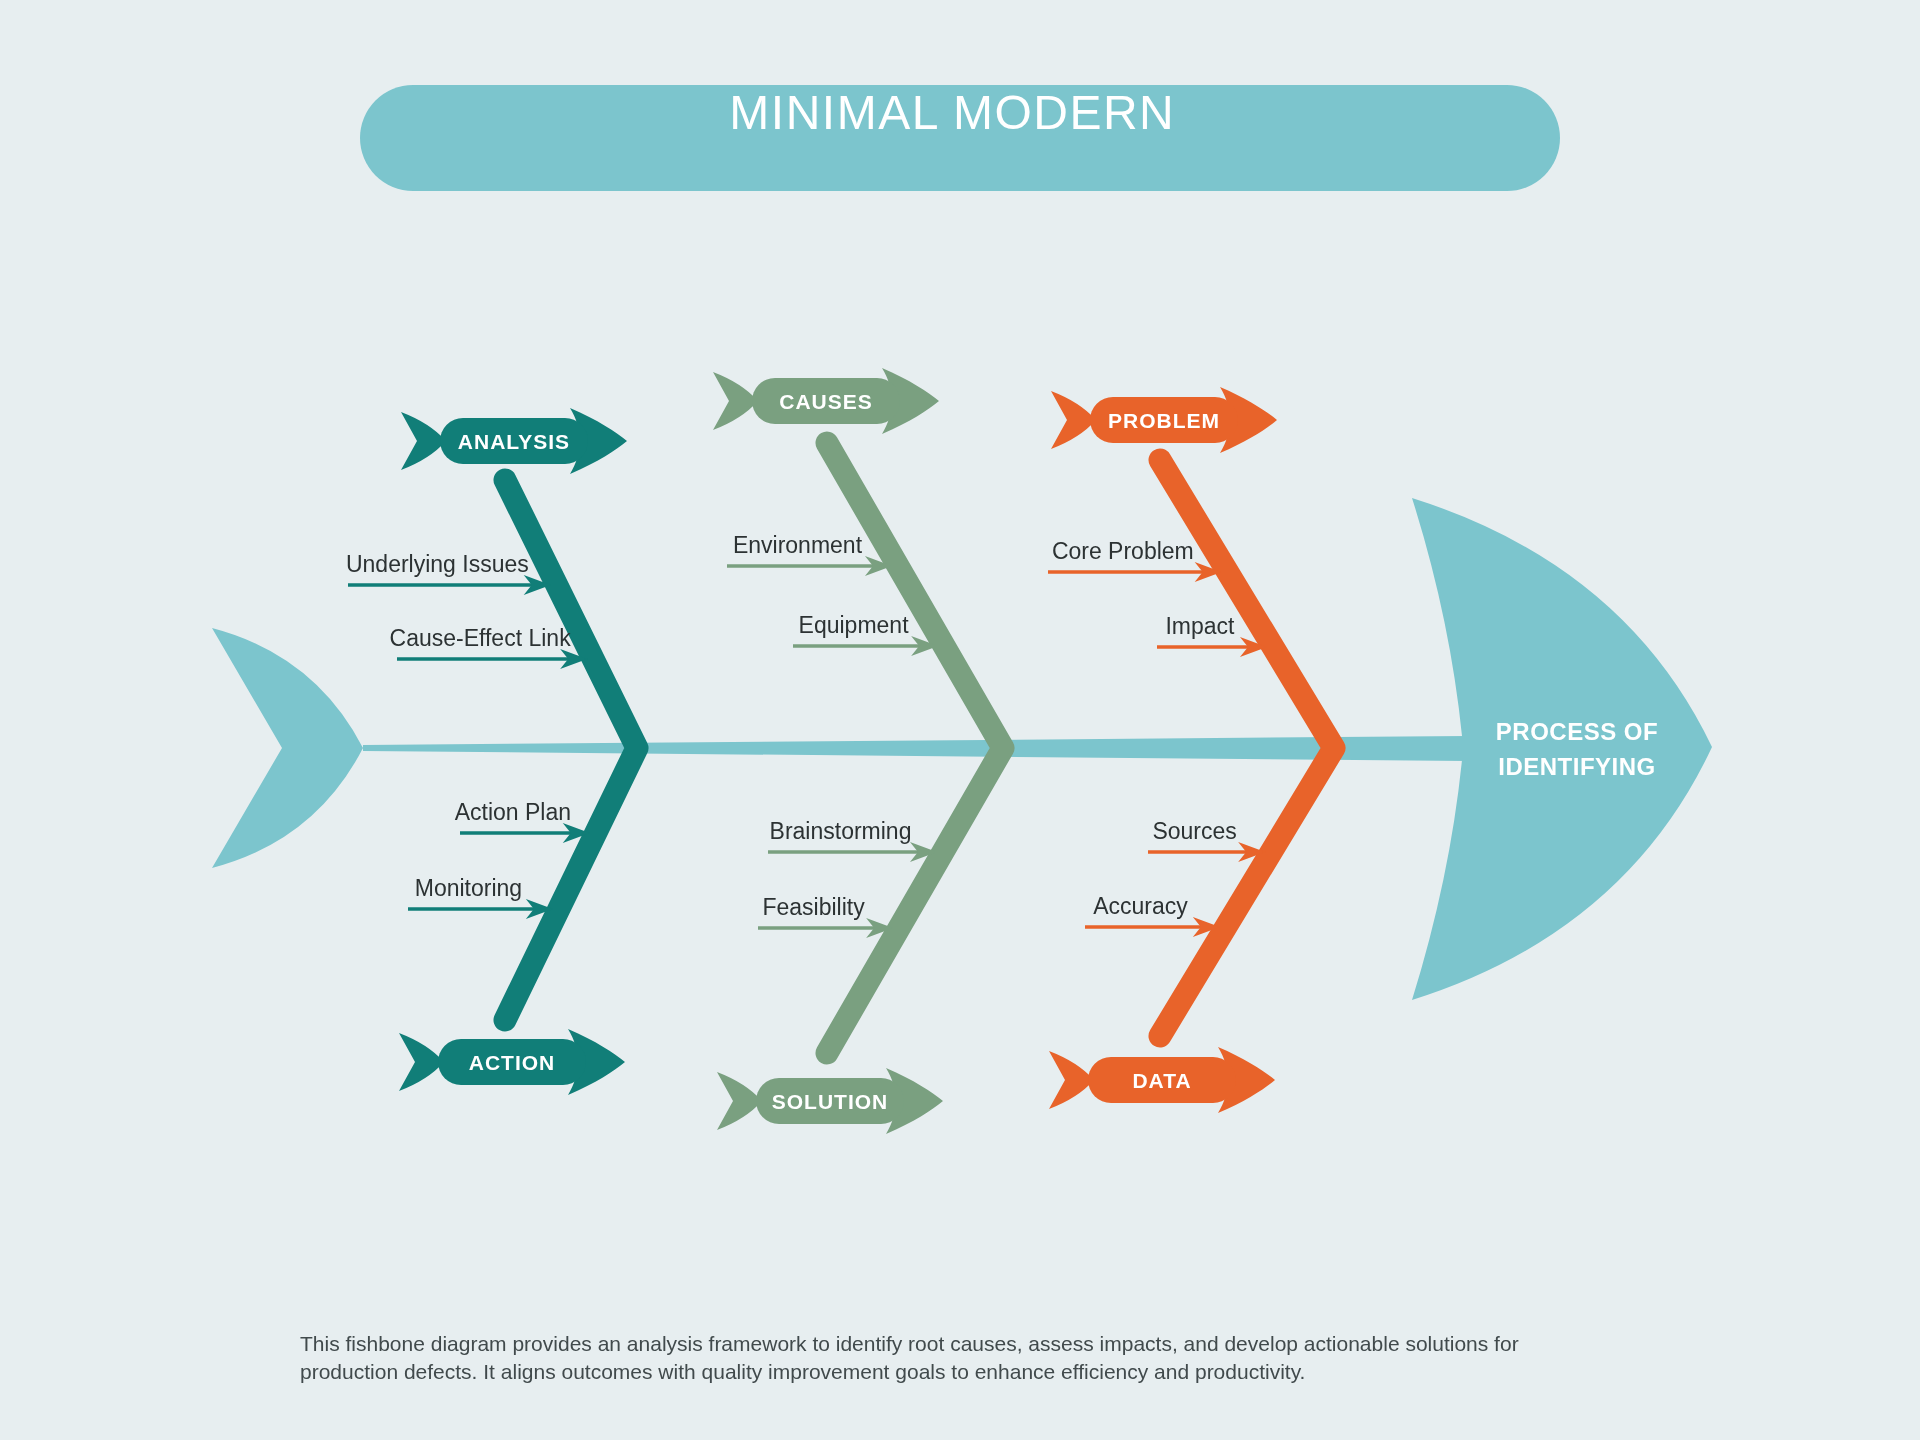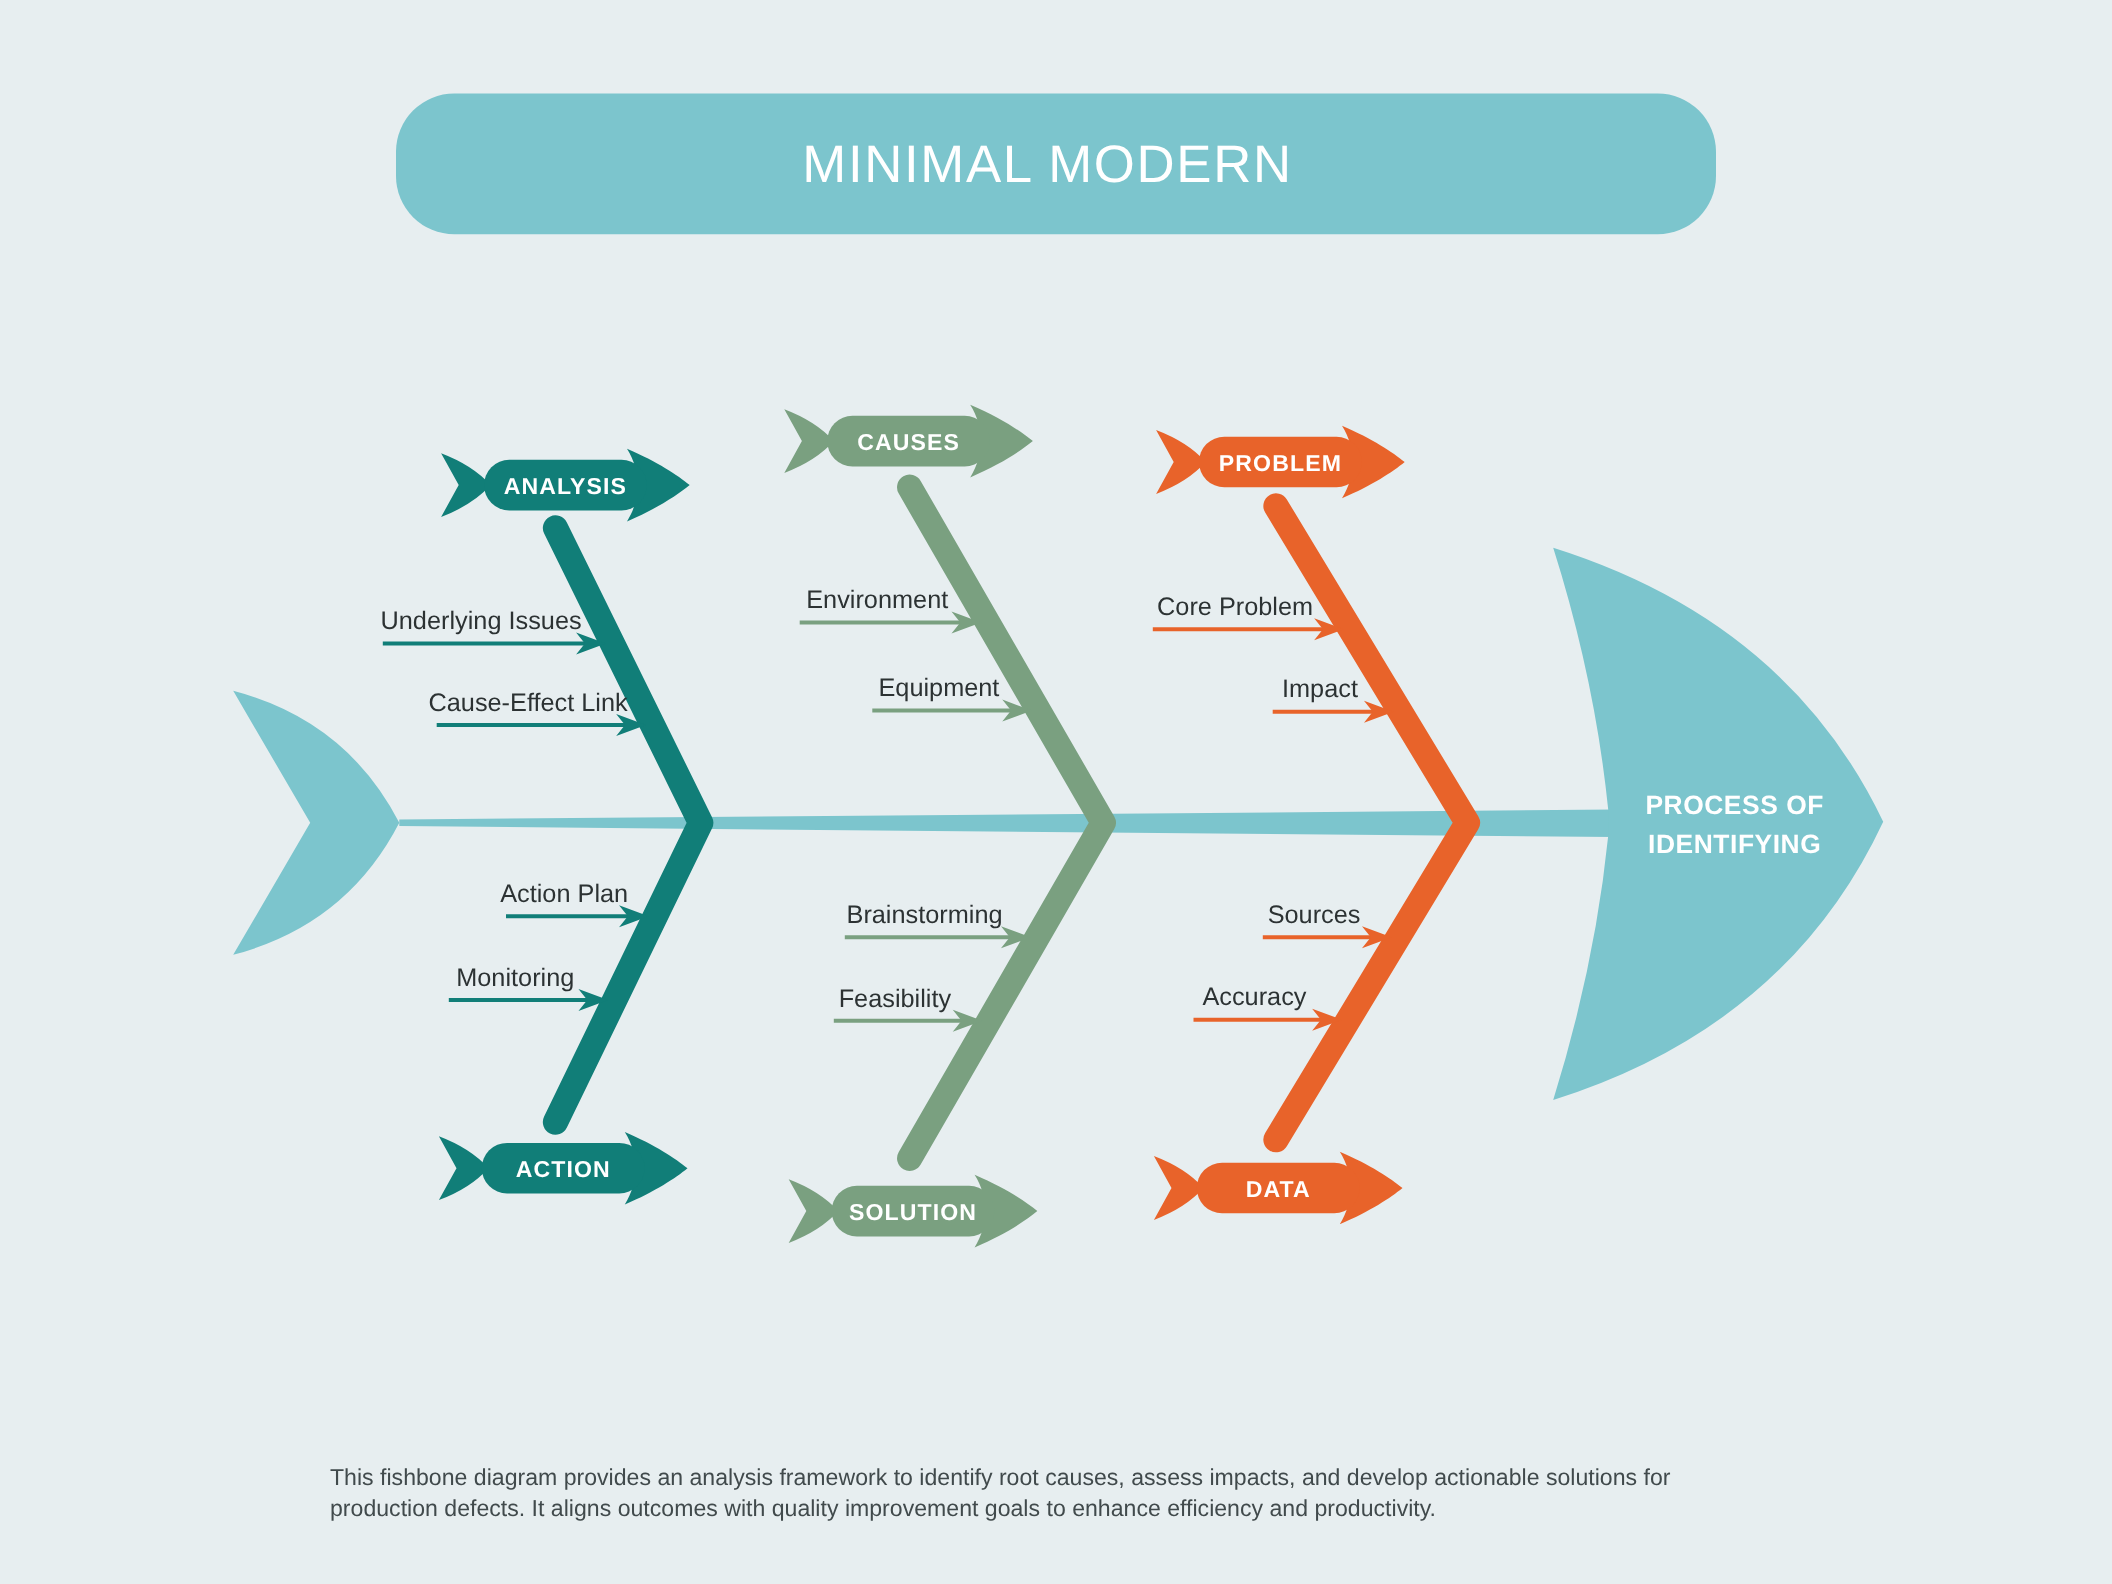--- a/index.html
+++ b/index.html
@@ -3,23 +3,23 @@
 <meta charset="utf-8">
 <style>
   html,body{margin:0;padding:0;}
   body{
     width:1920px;height:1440px;position:relative;overflow:hidden;
     background:var(--bg,#e7eef0);
     font-family:"Liberation Sans",sans-serif;
   }
   .banner{
     position:absolute;top:85px;left:50%;transform:translateX(-50%);
-    width:1200px;height:128px;border-radius:53px;
+    width:1200px;height:106px;border-radius:53px;
     background:var(--base,#7cc5cd);
-    display:flex;align-items:center;justify-content:center;
+    display:flex;align-items:flex-start;justify-content:center;
     color:#ffffff;font-size:48px;letter-spacing:1.5px;white-space:nowrap;
   }
   .t-reg{font-weight:400;padding-right:.32em;}
   .t-bold{font-weight:700;}
   svg.fish{position:absolute;left:0;top:0;font-family:"Liberation Sans",sans-serif;}
   .base-fill{fill:var(--base,#7cc5cd);}
   .head-text{
     fill:#ffffff;font-weight:bold;font-size:24px;
     text-anchor:middle;letter-spacing:.5px;
   }

